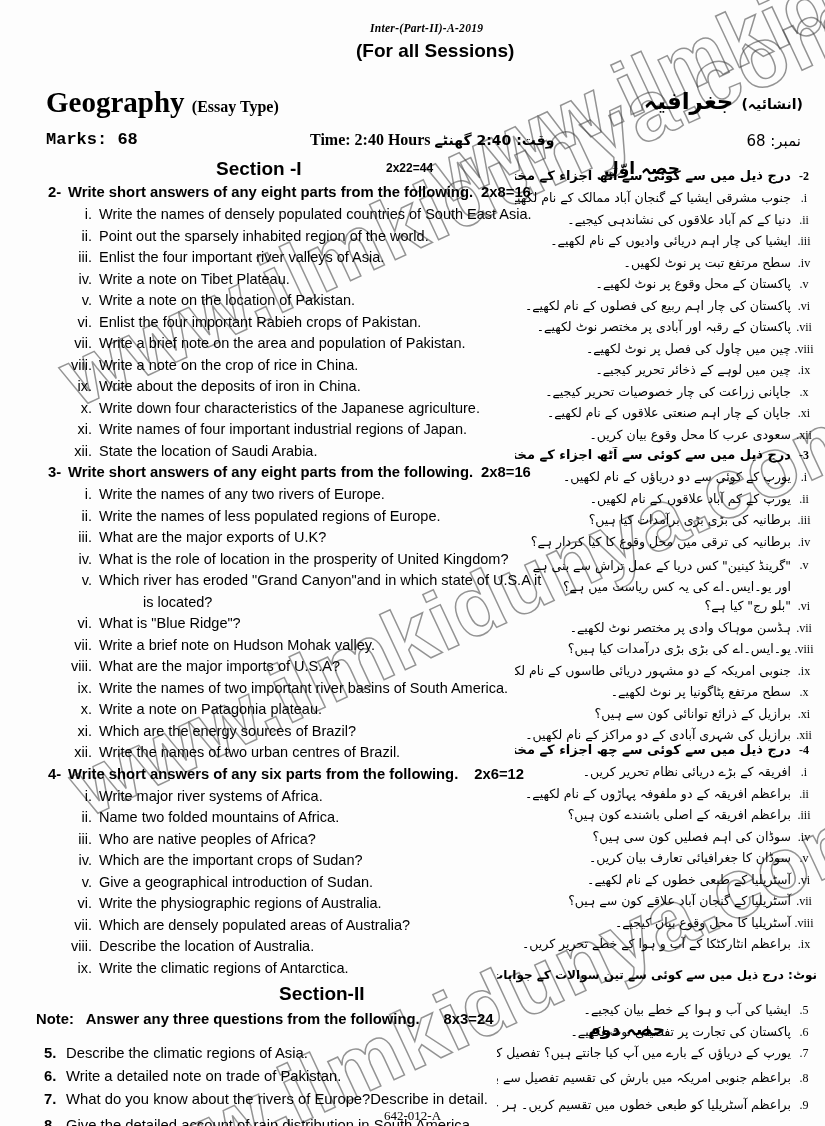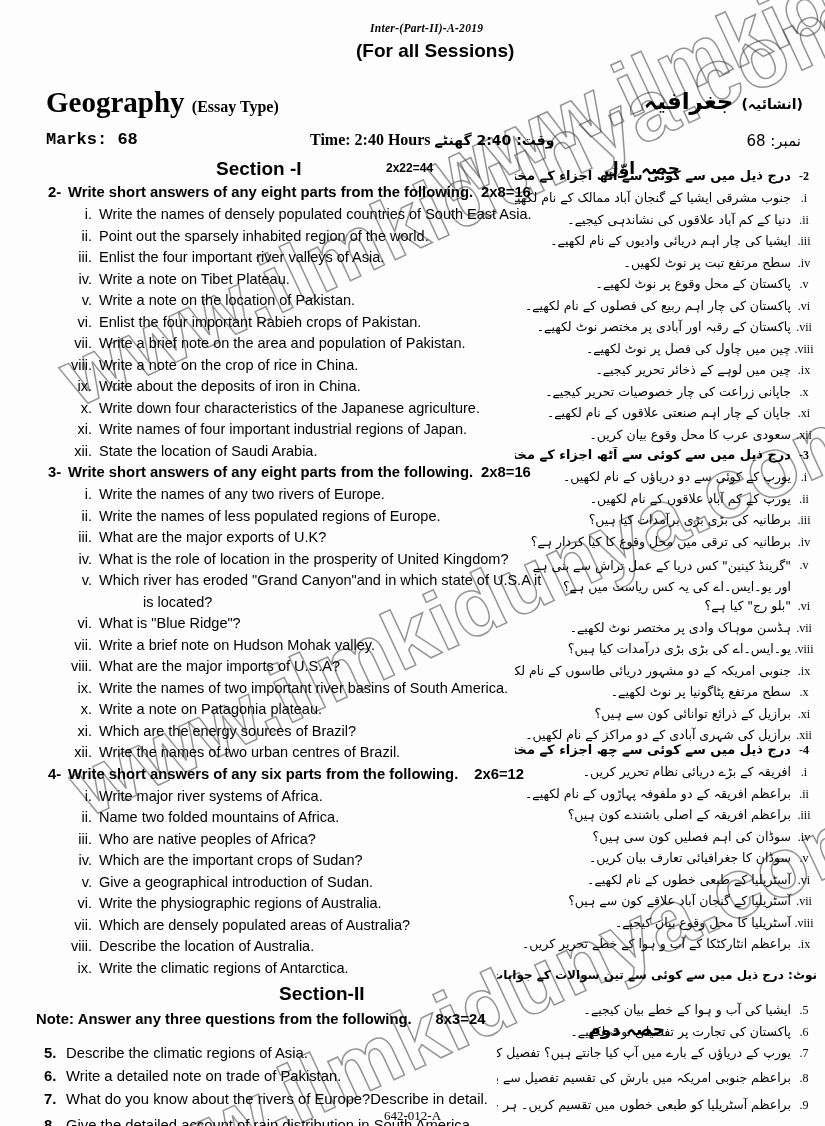--- a/index.html
+++ b/index.html
@@ -173,21 +173,21 @@
   .qhead .qnum { width:20px; }
   .qhead .qtext { white-space:nowrap; }
   .qhead .qmarks { margin-left:8px; white-space:nowrap; }
 
   .qnote {
     position:relative;
     display:flex; align-items:baseline;
     font-size:14.8px; font-weight:bold;
     padding-left:18px; height:24px; z-index:8;
   }
-  .qnote .nlabel { margin-right:4px; }
+  .qnote .nlabel { margin-right:12px; }
   .qnote .nmarks { margin-left:24px; }
 
   .part {
     position:relative;
     display:flex; align-items:baseline;
     font-size:14.5px;
     height:21.5px;
     padding-left:44px;
     z-index:8;
   }

